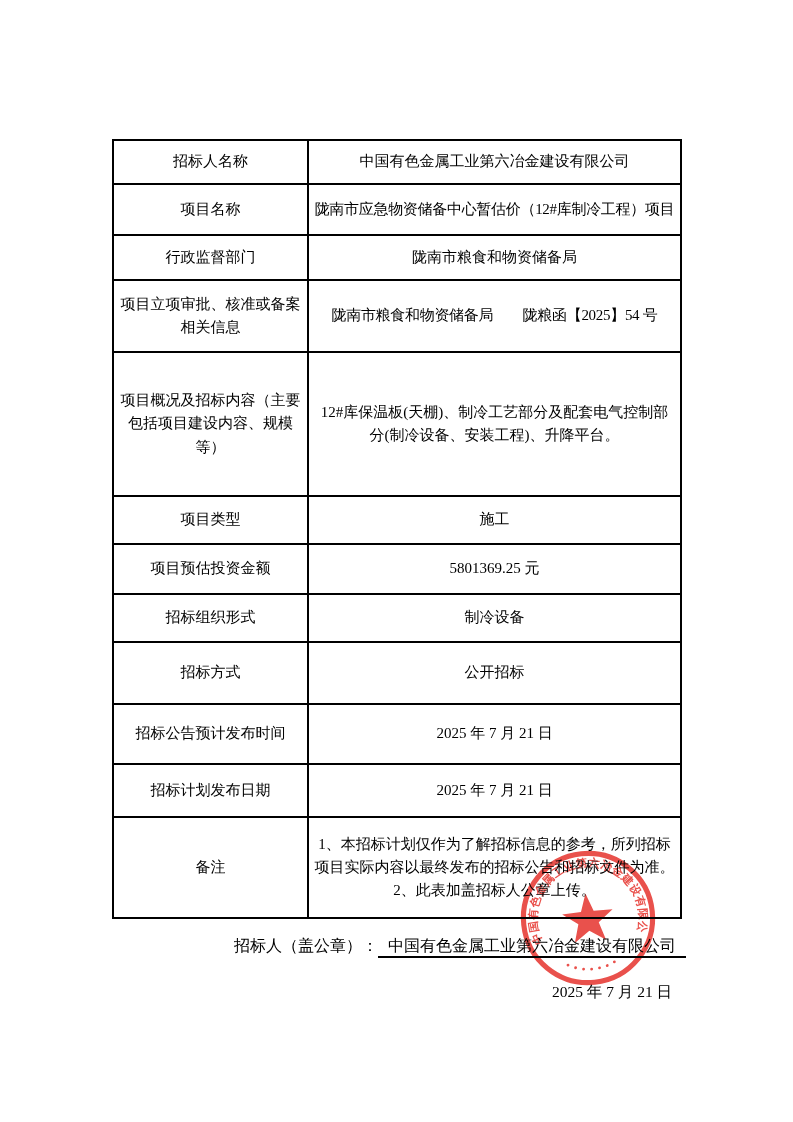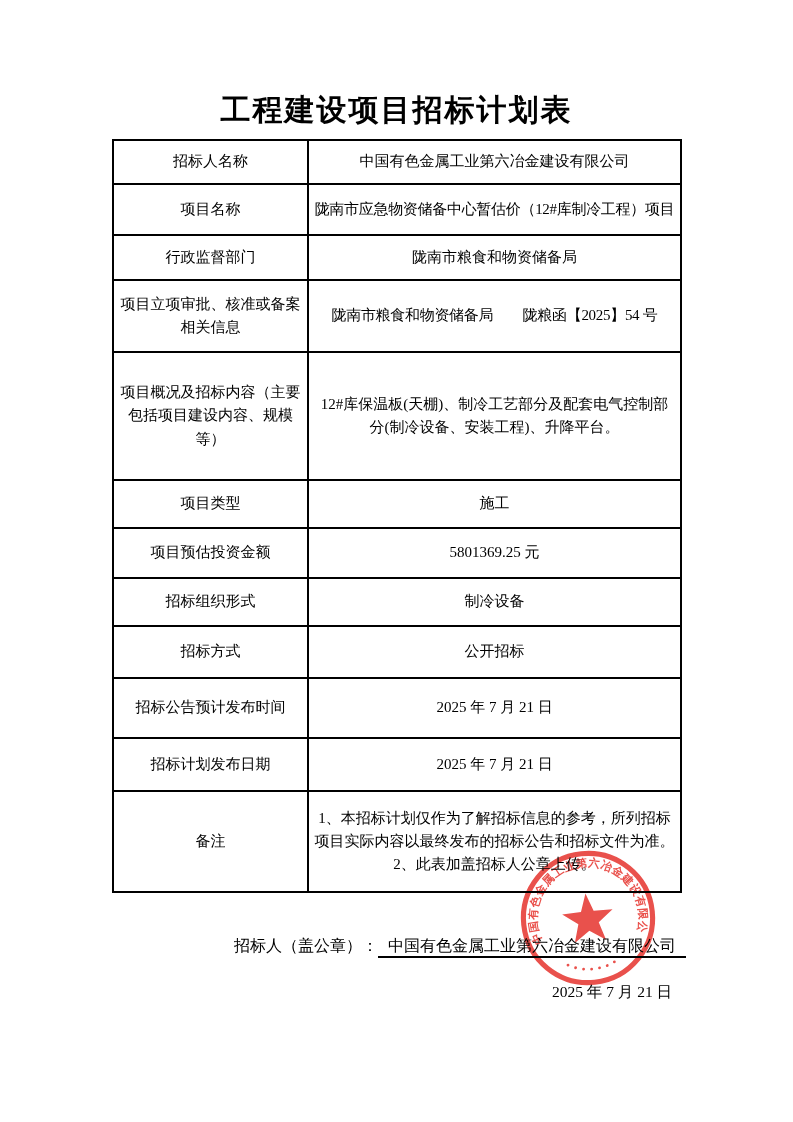--- a/index.html
+++ b/index.html
@@ -41,25 +41,25 @@
     vertical-align: middle;
     padding: 5px;
     line-height: 1.55;
   }
   td.lbl { padding: 2px 10px; }
   td.val { padding: 2px 2px; }
   tr.r1  { height: 44px; }
   tr.r2  { height: 51px; }
   tr.r3  { height: 45px; }
   tr.r4  { height: 72px; }
-  tr.r5  { height: 128px; }
+  tr.r5  { height: 144px; }
   tr.r6  { height: 48px; }
   tr.r7  { height: 50px; }
   tr.r8  { height: 48px; }
-  tr.r9  { height: 52px; }
+  tr.r9  { height: 62px; }
   tr.r10 { height: 60px; font-family: Liberation Serif, serif; }
   tr.r11 { height: 53px; }
   tr.r12 { height: 101px; }
   td.nowrap { white-space: nowrap; letter-spacing: -0.3px; }
   td.v-top { vertical-align: top; padding-top: 5px; }
   td.v-bottom { vertical-align: bottom; padding-bottom: 10px; }
   td.remark {
     text-align: left;
     white-space: pre-line;
     padding: 6px 10px;
@@ -105,21 +105,20 @@
     font-family: "Liberation Serif", "DejaVu Serif", serif;
     letter-spacing: 0.5px;
   }
   .seal .dot { fill: var(--seal-color, #e8423c); }
 </style>
 </head>
 <body>
 
 <div class="page">
 
-  <div class="title">工程建设项目招标计划表</div>
 
   <table class="doc">
     <colgroup>
         <col class="c1">
         <col class="c2">
       </colgroup>
     <tbody>
       <tr class="r1">
         <td class="lbl">招标人名称</td>
         <td class="val">中国有色金属工业第六冶金建设有限公司</td>

